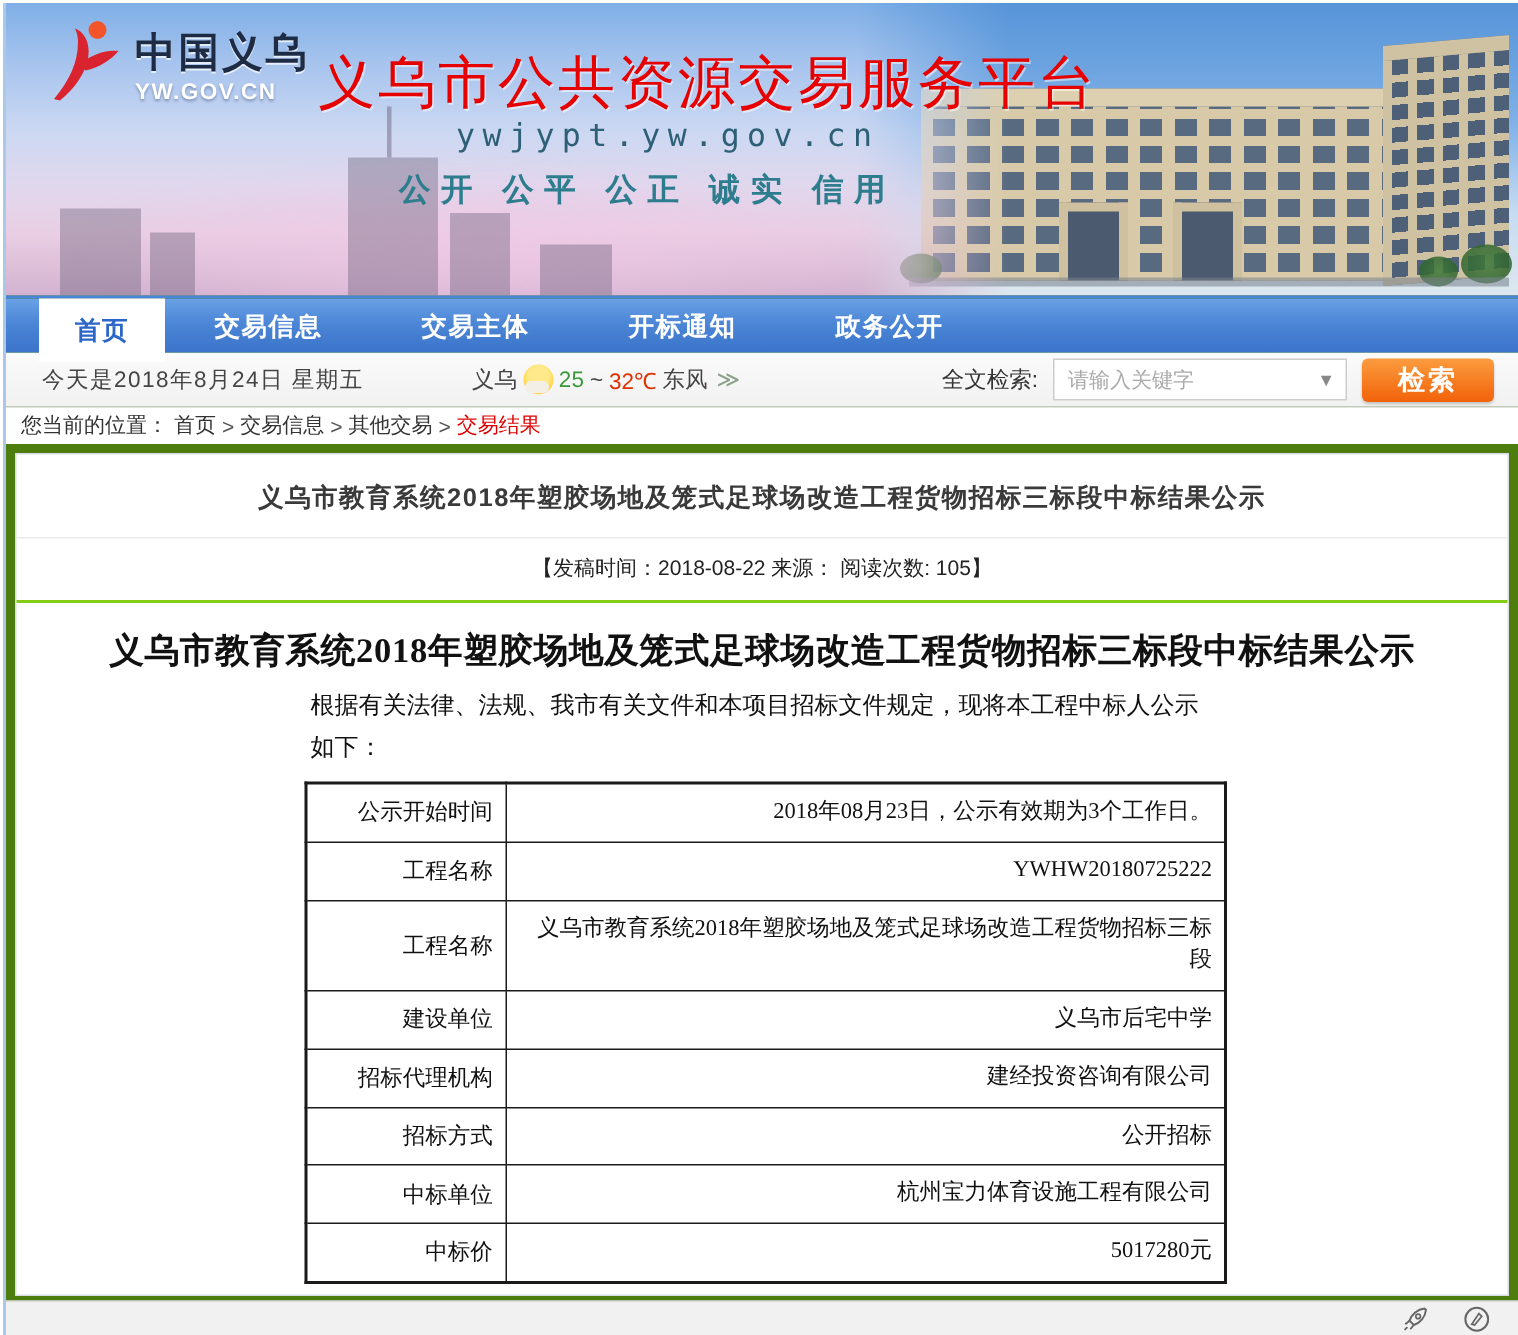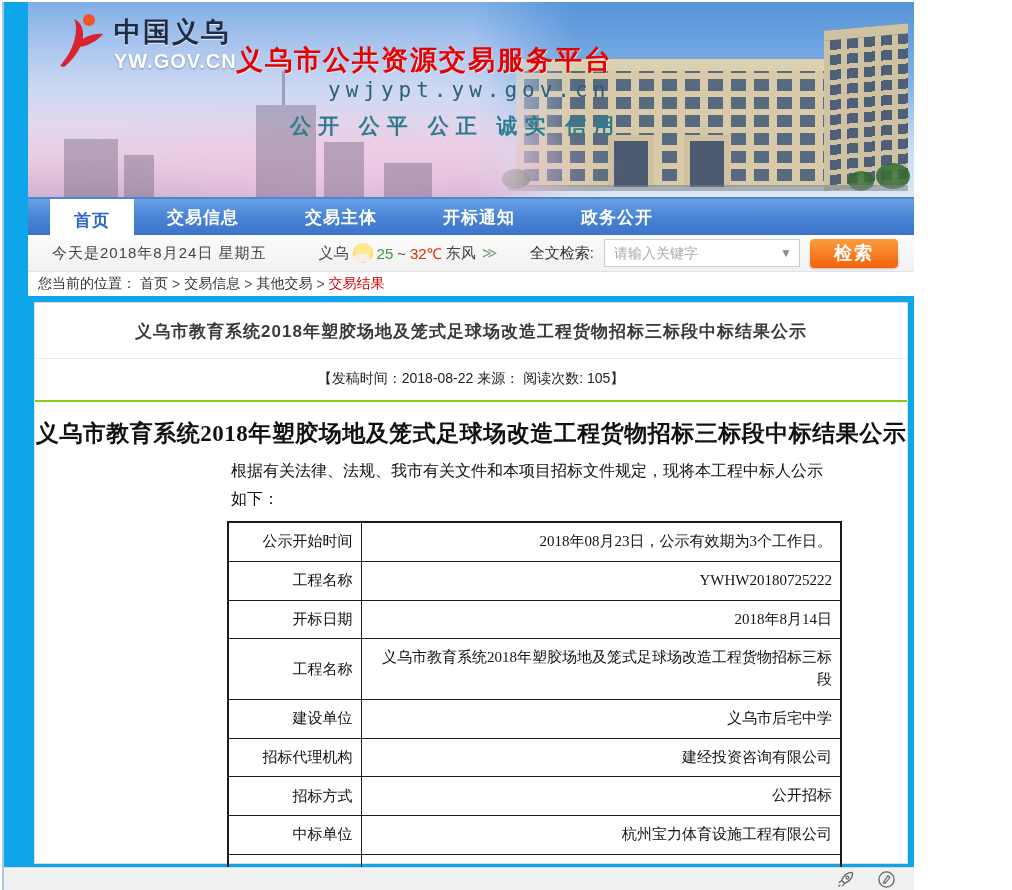--- a/index.html
+++ b/index.html
@@ -1,18 +1,18 @@
 <!DOCTYPE html>
 <html><head>
 <meta charset="utf-8">
 <style>
   * { margin:0; padding:0; box-sizing:border-box; }
   html,body { background:#fff; }
   body { font-family:"Liberation Sans", sans-serif; width:1012px; height:890px; overflow:hidden; }
-  .page { width:912px; height:888px; margin:2px 0 0 2px; border-left:2px solid #aac8e8; position:relative; background:#0ea5e9;padding-left:24px; }
+  .page { width:1010px; height:888px; margin:2px 0 0 2px; border-left:2px solid #aac8e8; position:relative; background:#4d7c0f; }
 
   
   .banner { position:relative; height:195px; overflow:hidden;
     background:linear-gradient(180deg,#7fafe6 0%,#a9c5ee 22%,#ccd8f2 44%,#e0d8ee 62%,#e9cfe4 78%,#dec0d9 90%,#d2b2d0 100%); }
   .banner-cloud { position:absolute; left:40px; bottom:-30px; width:560px; height:120px; border-radius:50%;
     background:radial-gradient(ellipse at center, rgba(240,200,230,.75), rgba(240,200,230,0) 70%); filter:blur(6px); }
   .silhouette { position:absolute; left:0; bottom:0; width:430px; height:130px; }
   .sil-t { position:absolute; bottom:0; background:rgba(100,90,115,.38); }
   .sil-t1 { left:36px; width:54px; height:58px; }
   .sil-t2 { left:96px; width:30px; height:42px; }
@@ -36,37 +36,37 @@
     background-color:#4e6078; border-top:10px solid #cfc2a2;
     background-image:
       repeating-linear-gradient(0deg,#cfc2a2 0 5px, rgba(0,0,0,0) 5px 15px),
       repeating-linear-gradient(90deg,#cfc2a2 0 6px, rgba(0,0,0,0) 6px 17px); }
   .bld-ground { position:absolute; left:0; right:0; bottom:0; height:6px; background:rgba(120,130,140,.55); }
   .tree { position:absolute; bottom:2px; width:34px; height:26px; border-radius:50%; background:radial-gradient(circle,#3f7a3a,#2c5c2c); opacity:.85; }
   .tree.t1 { right:-2px; } .tree.t2 { right:34px; bottom:0; width:26px; height:20px; } .tree.t3 { left:-6px; width:28px; height:20px; }
 
   .logo { position:absolute; left:26px; top:10px; display:flex; align-items:center; gap:8px; }
   .logo-text .cn { font-size:27px; font-weight:bold; color:#1d2b45; letter-spacing:2px; text-shadow:0 1px 0 rgba(255,255,255,.7); }
-  .logo-text .en { font-size:20px; font-weight:bold; color:#fff; letter-spacing:1px; text-shadow:0 1px 2px rgba(80,100,140,.6); }
-  .site-title { position:absolute; left:208px; top:40px; font-size:27px; font-weight:bold; color:#e60000; letter-spacing:2px;
+  .logo-text .en { font-size:15px; font-weight:bold; color:#fff; letter-spacing:1px; text-shadow:0 1px 2px rgba(80,100,140,.6); }
+  .site-title { position:absolute; left:208px; top:28px; font-size:38px; font-weight:normal; color:#e60000; letter-spacing:2px;
     text-shadow:1px 1px 0 rgba(255,255,255,.5); white-space:nowrap; }
   .site-url { position:absolute; left:300px; top:76px; font-family:"DejaVu Sans Mono", monospace; font-size:21px; color:#2d6077; letter-spacing:5px; }
   .slogan { position:absolute; left:262px; top:110px; font-size:21px; color:#2e7d8e; letter-spacing:7px; font-weight:bold; }
 
   
   .nav { height:38px; background:linear-gradient(180deg,#6aa2e6 0%,#4c86d6 45%,#3b74ca 100%); border-top:2px solid #4a86d8; display:flex; padding-left:22px; position:relative; z-index:5; }
   .nav a { display:flex; align-items:center; justify-content:center; color:#fff; font-size:17px; font-weight:bold; text-decoration:none; letter-spacing:1px; }
   .nav a.item { width:138px; }
   .nav a.home { width:84px; }
   .nav a.active { background:#fff; color:#2b66c8; height:42px; margin-top:0; }
 
   
   .infobar { height:37px; background:linear-gradient(180deg,#fbfbfb,#f1f1f1); border-bottom:1px solid #e2e2e2; display:flex; align-items:center; font-size:15px; color:#444; position:relative; }
   .date-text { margin-left:24px; letter-spacing:1px; }
-  .weather { display:flex; align-items:center; margin-left:52px; gap:4px;justify-content:flex-end; }
+  .weather { display:flex; align-items:center; margin-left:72px; gap:4px;justify-content:flex-end; }
   .sun-icon { width:20px; height:20px; border-radius:50%; position:relative;
     background:radial-gradient(circle at 50% 40%, #ffe98a 0 45%, #ffd23e 70%, rgba(255,210,70,.15) 100%); }
   .sun-icon::after { content:""; position:absolute; left:1px; bottom:1px; width:16px; height:8px; border-radius:8px; background:#f3efe6; }
   .temp-low { color:#3a9a3a; } .temp-high { color:#e03000; }
   .weather-more { color:#8aa08a; margin-left:2px; cursor:pointer; }
   .searchbar { position:absolute; right:16px; display:flex; align-items:center; gap:10px;justify-content:flex-end; }
   .search-label { color:#333; }
   .search-box { position:relative; }
   .search-box input { width:196px; height:28px; border:1px solid #ccc; background:#fff; padding:0 26px 0 9px; font-size:14px; color:#333; outline:none; }
   .search-box input::placeholder { color:#aaa; }
@@ -195,24 +195,20 @@
       <tbody>
         <tr>
             <td class="lbl">公示开始时间</td>
             <td class="val">2018年08月23日，公示有效期为3个工作日。</td>
           </tr>
         <tr>
             <td class="lbl">工程名称</td>
             <td class="val">YWHW20180725222</td>
           </tr>
         <tr>
-            <td class="lbl">开标日期</td>
-            <td class="val">2018年8月14日</td>
-          </tr>
-        <tr>
             <td class="lbl">工程名称</td>
             <td class="val">义乌市教育系统2018年塑胶场地及笼式足球场改造工程货物招标三标段</td>
           </tr>
         <tr>
             <td class="lbl">建设单位</td>
             <td class="val">义乌市后宅中学</td>
           </tr>
         <tr>
             <td class="lbl">招标代理机构</td>
             <td class="val">建经投资咨询有限公司</td>

